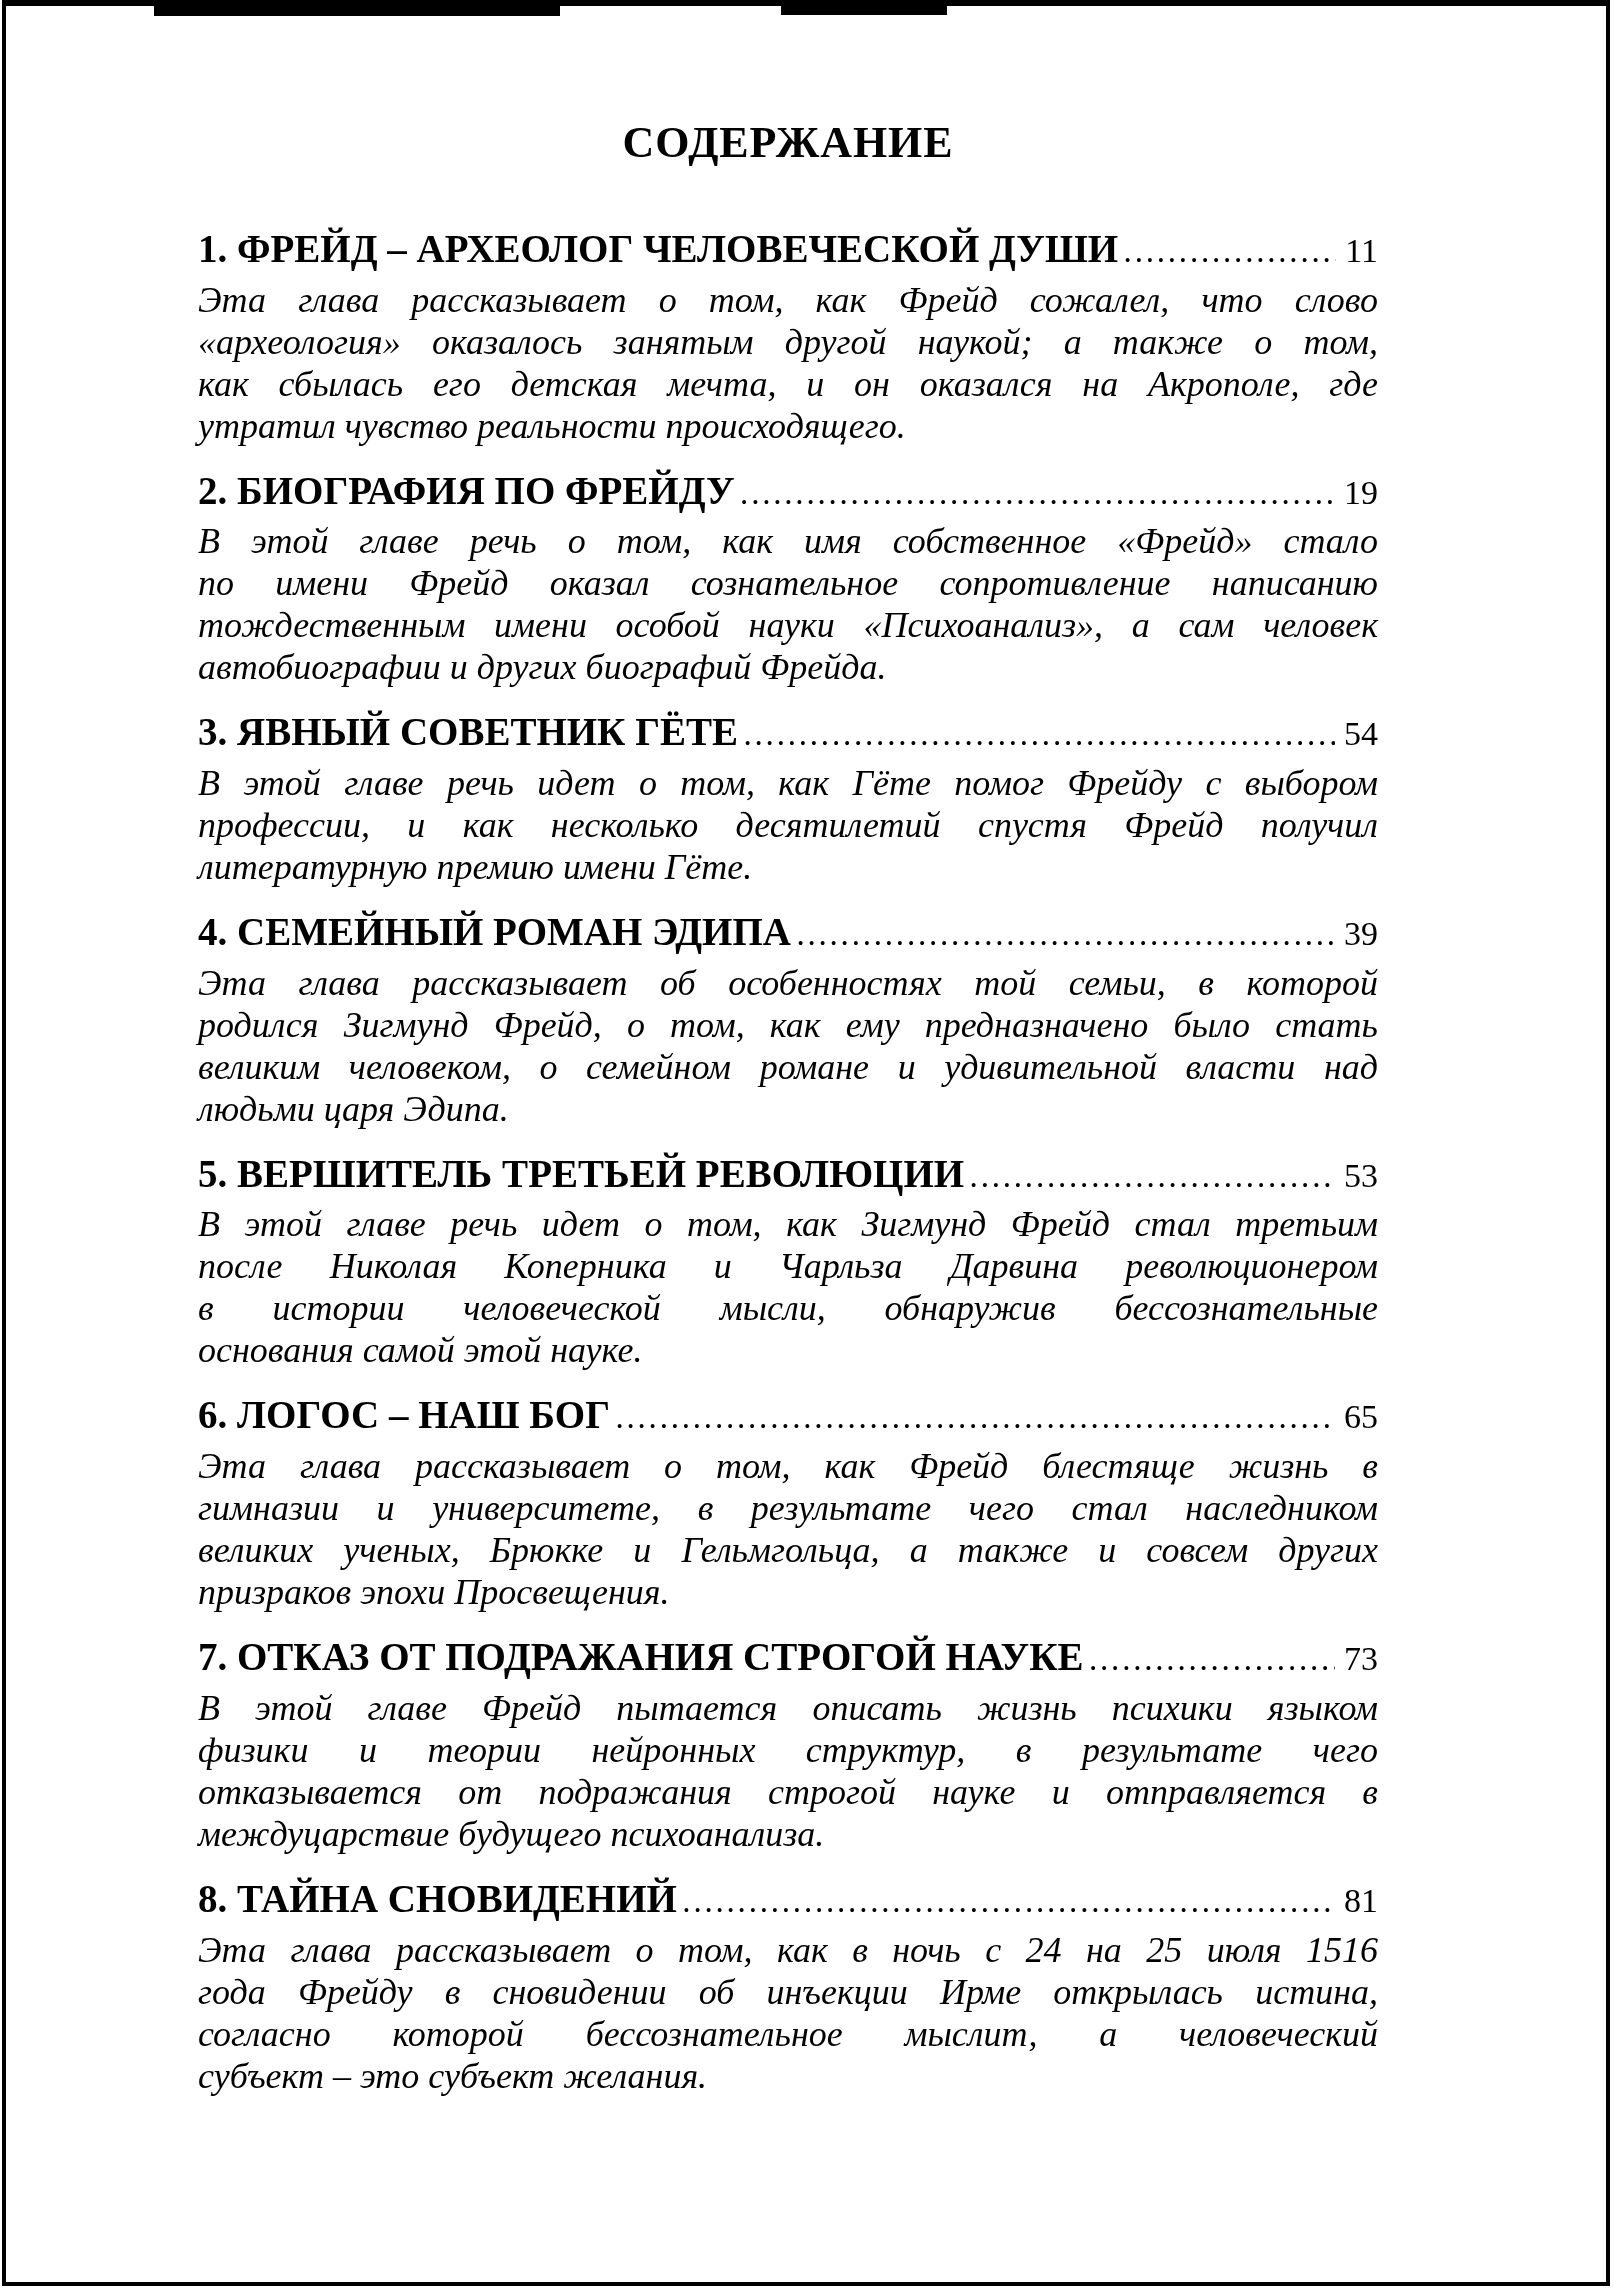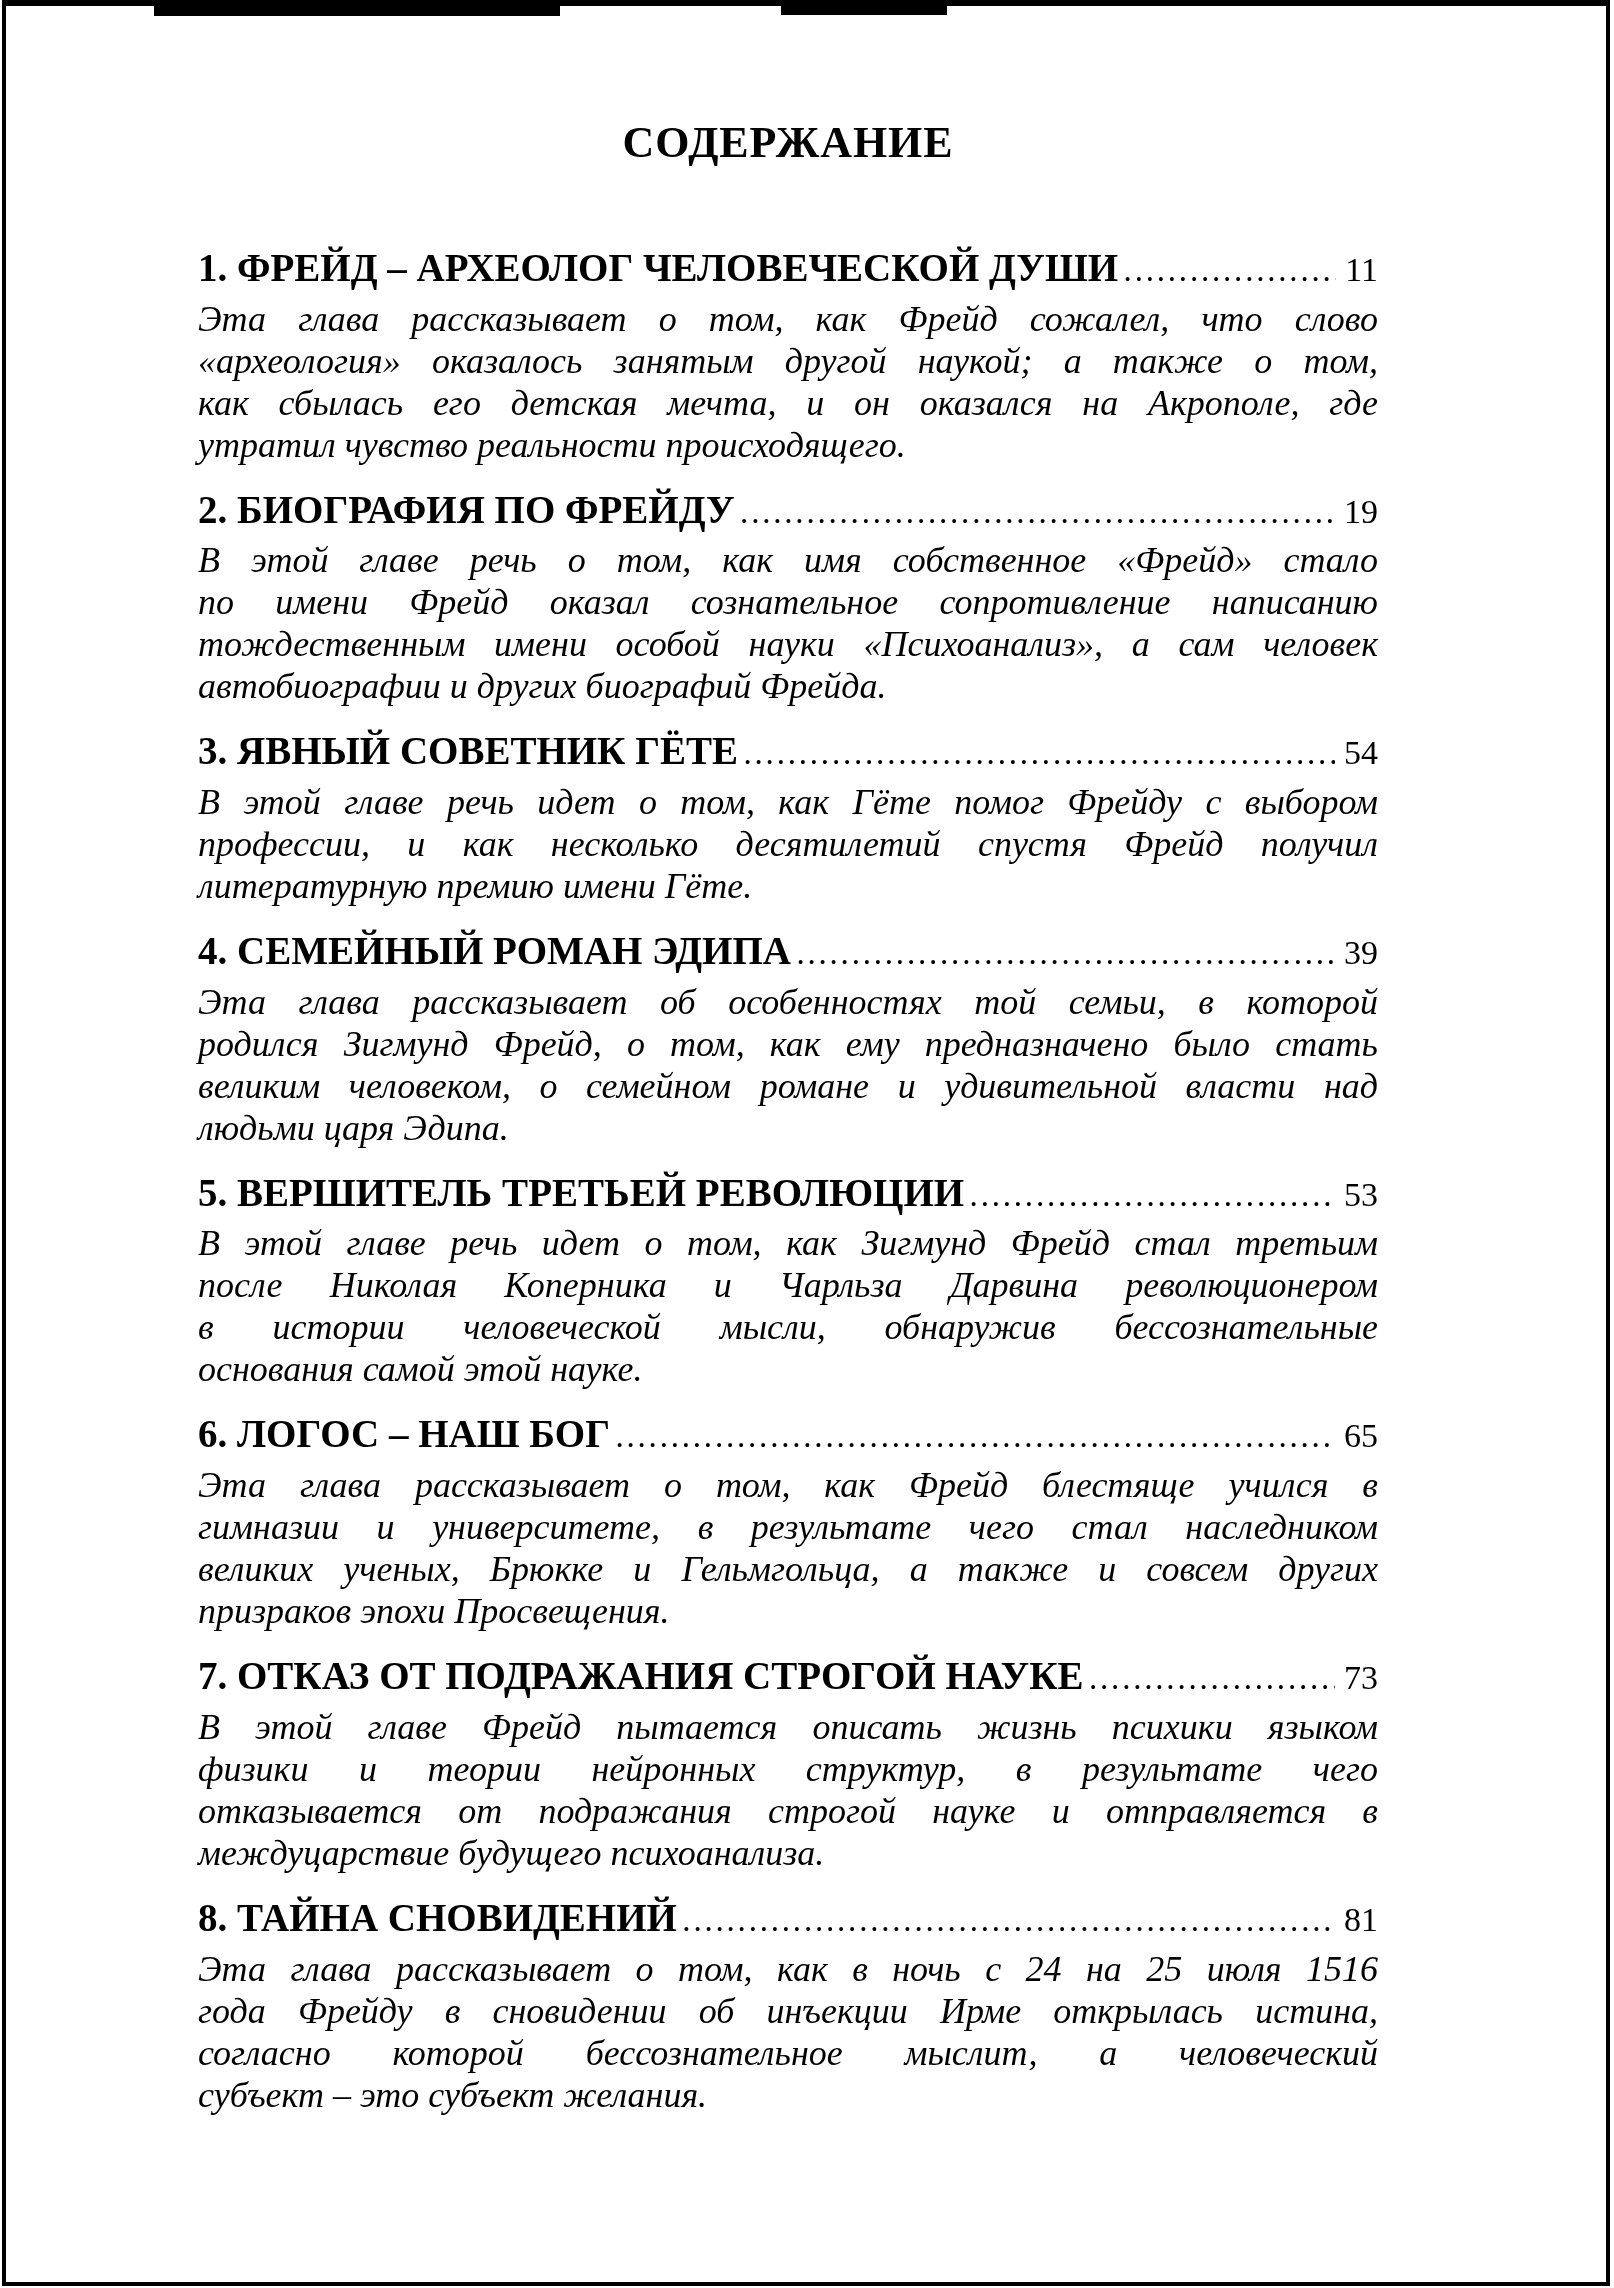--- a/index.html
+++ b/index.html
@@ -39,21 +39,21 @@
   }
 
   .toc-title {
     text-align: center;
     font-weight: bold;
     font-size: 44px;
     line-height: 54px;
     letter-spacing: 0.9px;
   }
 
-  .entries { margin-top: 74px; }
+  .entries { margin-top: 55px; }
 
   .entry { margin-top: 20px; }
 
   .entry-heading {
     display: flex;
     align-items: baseline;
     font-weight: bold;
     font-size: 39px;
     line-height: 48px;
     white-space: nowrap;
@@ -174,21 +174,21 @@
           </div>
   </section>
 
   <section class="entry">
     <div class="entry-heading">
       <span class="h-text">6. ЛОГОС – НАШ БОГ</span>
       <span class="leader"></span>
       <span class="page-num">65</span>
     </div>
     <div class="entry-desc">
-            <div class="desc-line">Эта глава рассказывает о том, как Фрейд блестяще учился в</div>
+            <div class="desc-line">Эта глава рассказывает о том, как Фрейд блестяще жизнь в</div>
             <div class="desc-line">гимназии и университете, в результате чего стал наследником</div>
             <div class="desc-line">великих ученых, Брюкке и Гельмгольца, а также и совсем других</div>
             <div class="desc-line last">призраков эпохи Просвещения.</div>
           </div>
   </section>
 
   <section class="entry">
     <div class="entry-heading">
       <span class="h-text">7. ОТКАЗ ОТ ПОДРАЖАНИЯ СТРОГОЙ НАУКЕ</span>
       <span class="leader"></span>

